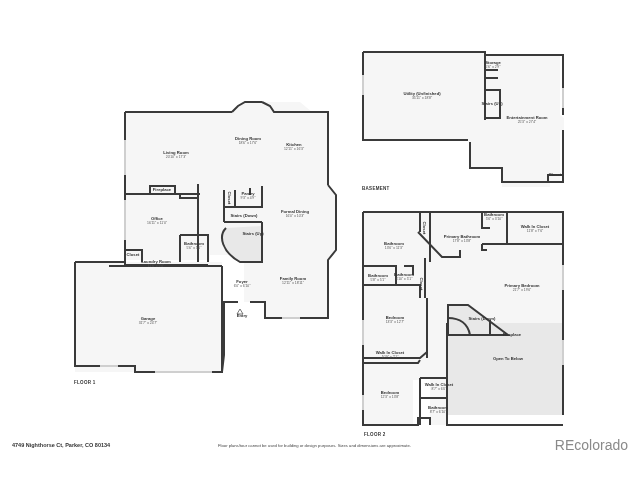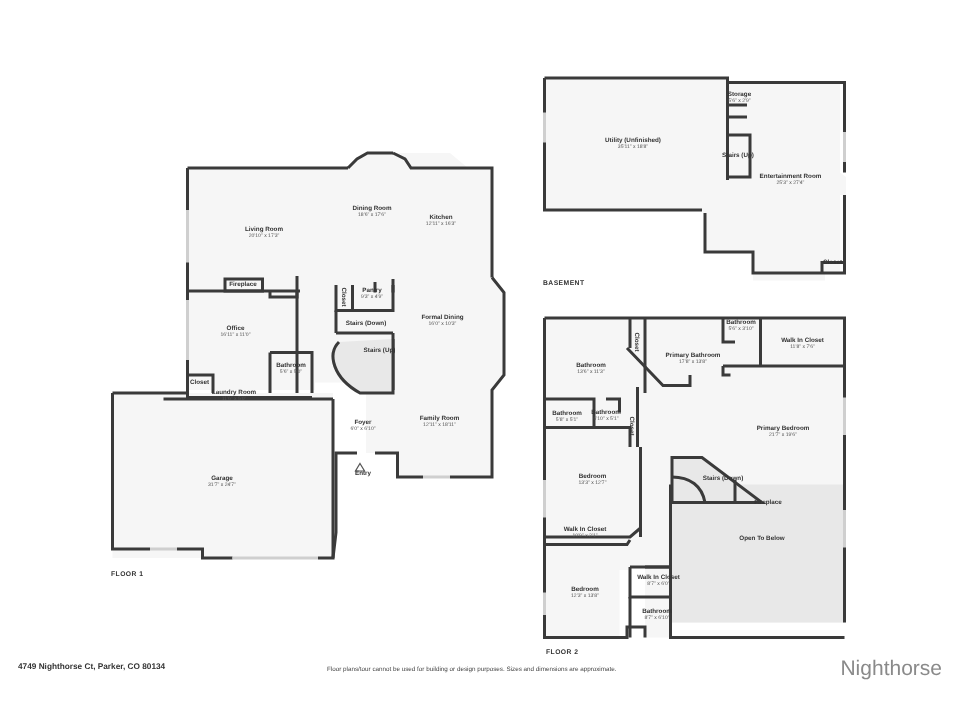--- a/index.html
+++ b/index.html
@@ -265,13 +265,13 @@
     <span class="d">12'3" x 13'8"</span>
   </div>
 <div class="lbl" style="left:438px;top:410px">
     <span class="n">Bathroom</span>
     <span class="d">8'7" x 6'10"</span>
   </div>
 <div class="floor-label" style="left:364px;top:432px">FLOOR 2</div>
 
 <div class="footer-addr">4749 Nighthorse Ct, Parker, CO 80134</div>
 <div class="footer-disc">Floor plans/tour cannot be used for building or design purposes. Sizes and dimensions are approximate.</div>
-<div class="brand">Nighthorse</div>
+<div class="brand">REcolorado</div>
 
 </body></html>

